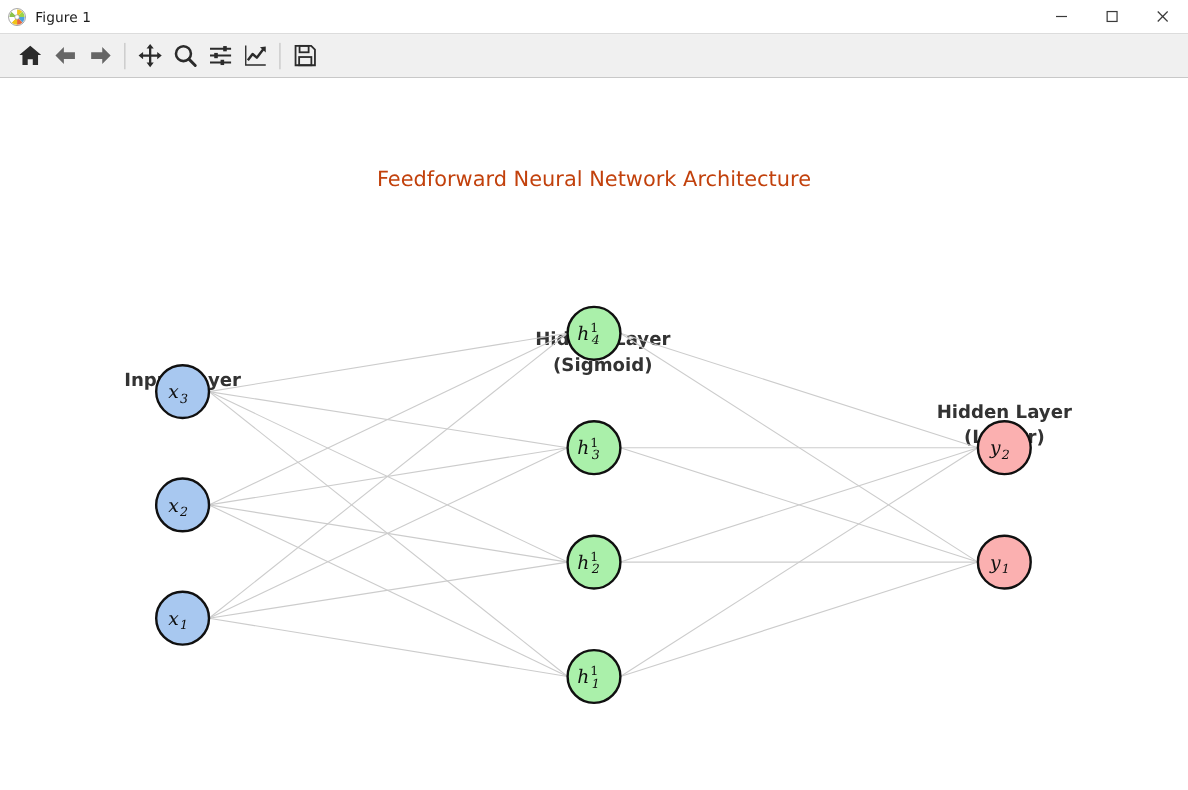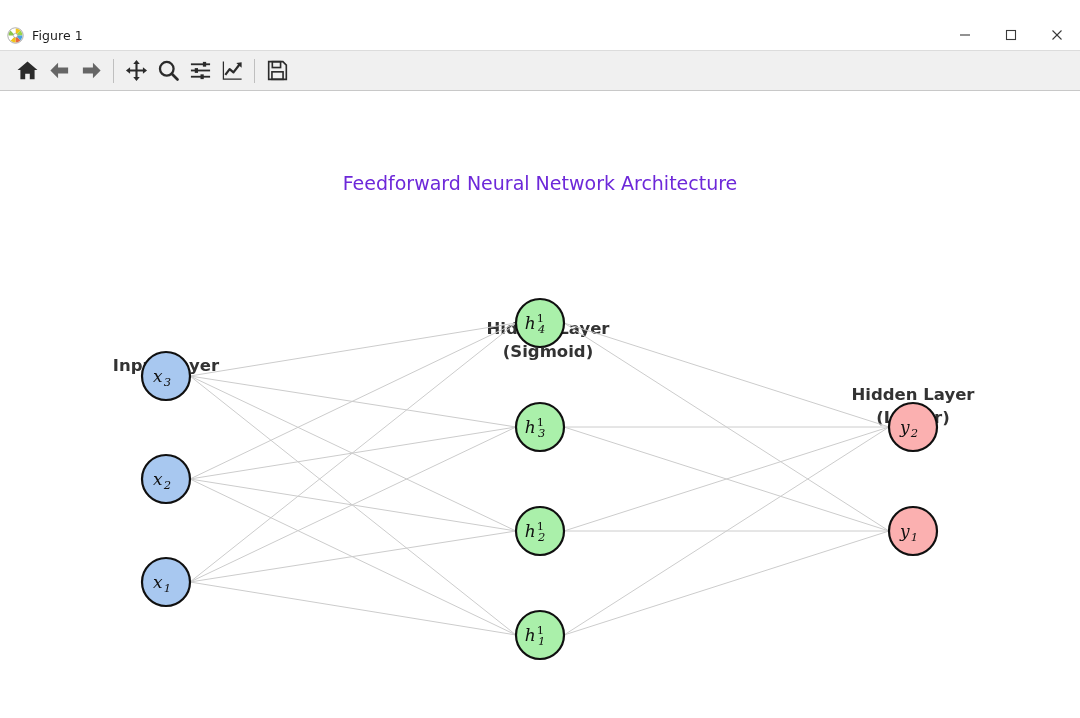--- a/index.html
+++ b/index.html
@@ -25,21 +25,20 @@
   }
   .titlebar {
     height: 31px;
     min-height: 31px;
     background: #ffffff;
     border-bottom: 1px solid #dcdcdc;
     display: flex;
     align-items: center;
     padding-left: 7px;
     box-sizing: border-box;
-    margin-top: 20px;
   }
   .app-icon {
     width: 17px;
     height: 17px;
     margin-right: 8px;
     flex: 0 0 auto;
   }
   .title-text {
     font-size: 12.5px;
     color: #1b1b1b;
@@ -102,21 +101,21 @@
     width: 1080px;
     height: 646px;
   }
   .fig-title {
     position: absolute;
     top: 81px;
     left: 0;
     width: 1080px;
     text-align: center;
     font-size: 19px;
-    color: #6d28d9;
+    color: #c2410c;
     font-family: "DejaVu Sans", "Liberation Sans", sans-serif;
   }
   .layer-label {
     position: absolute;
     font-size: 16.5px;
     font-weight: bold;
     color: #333333;
     text-align: center;
     line-height: 1.42;
     white-space: pre-line;

